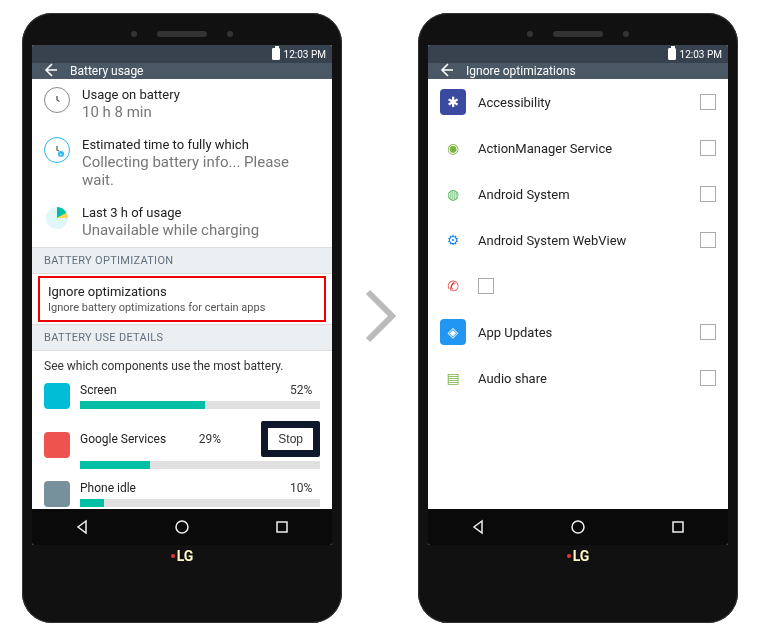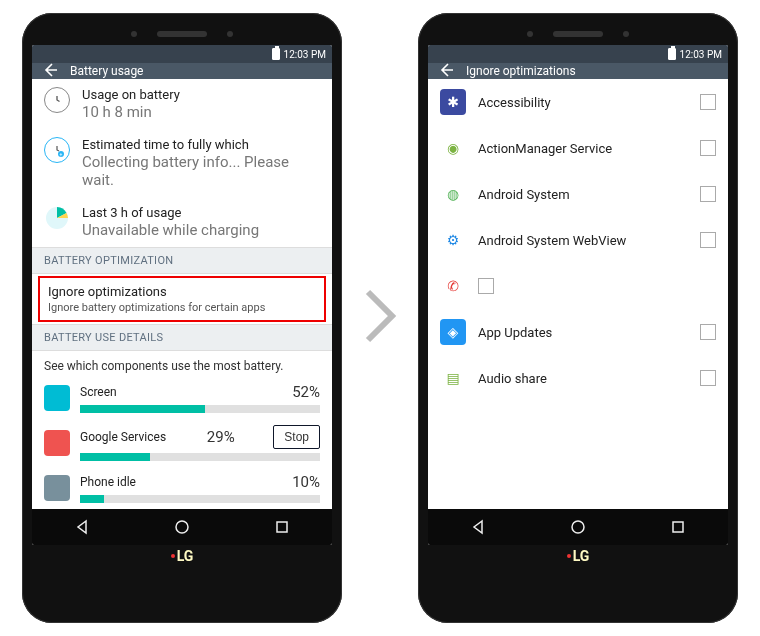--- a/index.html
+++ b/index.html
@@ -99,23 +99,23 @@
   }
   .usage-row .app-icon {
     width:26px;height:26px;border-radius:4px;flex-shrink:0;
     display:flex;align-items:center;justify-content:center;
   }
   .usage-row .mid { flex:1; }
   .usage-row .bar {
     height:8px;background:#e0e0e0;margin-top:4px;border-radius:0;position:relative;
   }
   .usage-row .bar .fill { height:100%; background:#00bfa5; }
-  .pct { font-size:15px; color:#333; min-width:30px; text-align:right; }
+  .pct { font-size:12px; color:#333; min-width:30px; }
   .stop-btn {
-    border:1px solid #0f172a; background:#fff; padding:4px 10px; font-size:12px;
+    border:7px solid #0f172a; background:#fff; padding:4px 10px; font-size:12px;
     border-radius:2px; color:#333;
   }
   
   .app-row {
     display:flex; align-items:center; padding:10px 12px; gap:12px;
   }
   .app-row .app-icon {
     width:26px;height:26px;flex-shrink:0;border-radius:4px;
     display:flex;align-items:center;justify-content:center;font-size:14px;
   }

